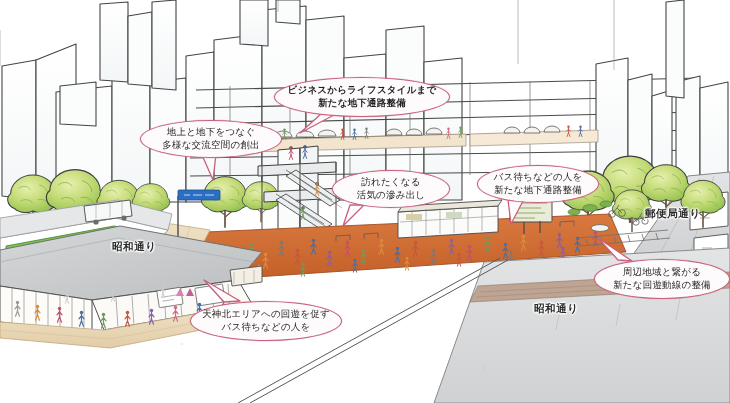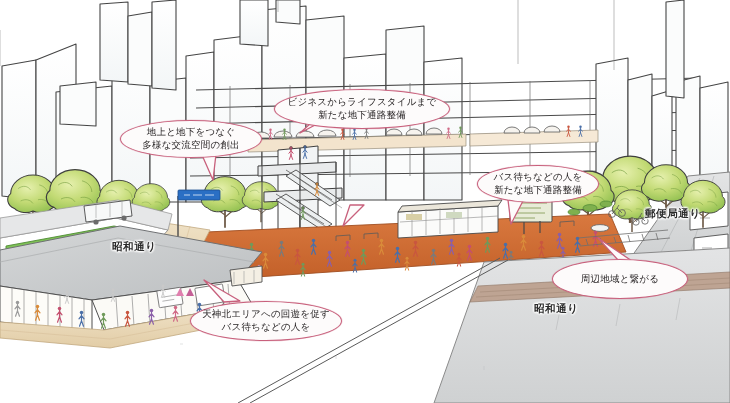--- a/index.html
+++ b/index.html
@@ -504,38 +504,43 @@
       <path d="M508 200 L511 224 L524 199 Z"></path>
 
       <path d="M618 260 L598 238 L632 261 Z"></path>
 
       <path d="M224 302 L204 280 L240 301 Z"></path>
     </g>
   </svg>
 
   <div class="overlay">
 
-    <div class="callout" style="left:274px; top:89px; width:176px; height:40px;">
+    <div class="callout" style="left:274px; top:77px; width:176px; height:40px;font-weight:bold;">
       <span class="ln">ビジネスからライフスタイルまで</span>
       <span class="ln">新たな地下通路整備</span>
     </div>
 
-    <div class="callout" style="left:120px; top:120px; width:142px; height:38px;">
+    <div class="callout" style="left:140px; top:120px; width:142px; height:38px;">
       <span class="ln">地上と地下をつなぐ</span>
       <span class="ln">多様な交流空間の創出</span>
     </div>
 
+    <div class="callout" style="left:332px; top:170px; width:118px; height:38px;">
+      <span class="ln">訪れたくなる</span>
+      <span class="ln">活気の滲み出し</span>
+    </div>
 
     <div class="callout" style="left:477px; top:165px; width:122px; height:38px;">
       <span class="ln">バス待ちなどの人を</span>
       <span class="ln">新たな地下通路整備</span>
     </div>
 
-    <div class="callout" style="left:552px; top:259px; width:136px; height:40px;">
+    <div class="callout" style="left:594px; top:259px; width:136px; height:40px;">
       <span class="ln">周辺地域と繋がる</span>
+      <span class="ln">新たな回遊動線の整備</span>
     </div>
 
     <div class="callout" style="left:190px; top:301px; width:152px; height:40px;">
       <span class="ln">天神北エリアへの回遊を促す</span>
       <span class="ln">バス待ちなどの人を</span>
     </div>
 
     <div class="maplabel" style="left:112px; top:240px;">昭和通り</div>
 
     <div class="maplabel" style="left:534px; top:302px;">昭和通り</div>

